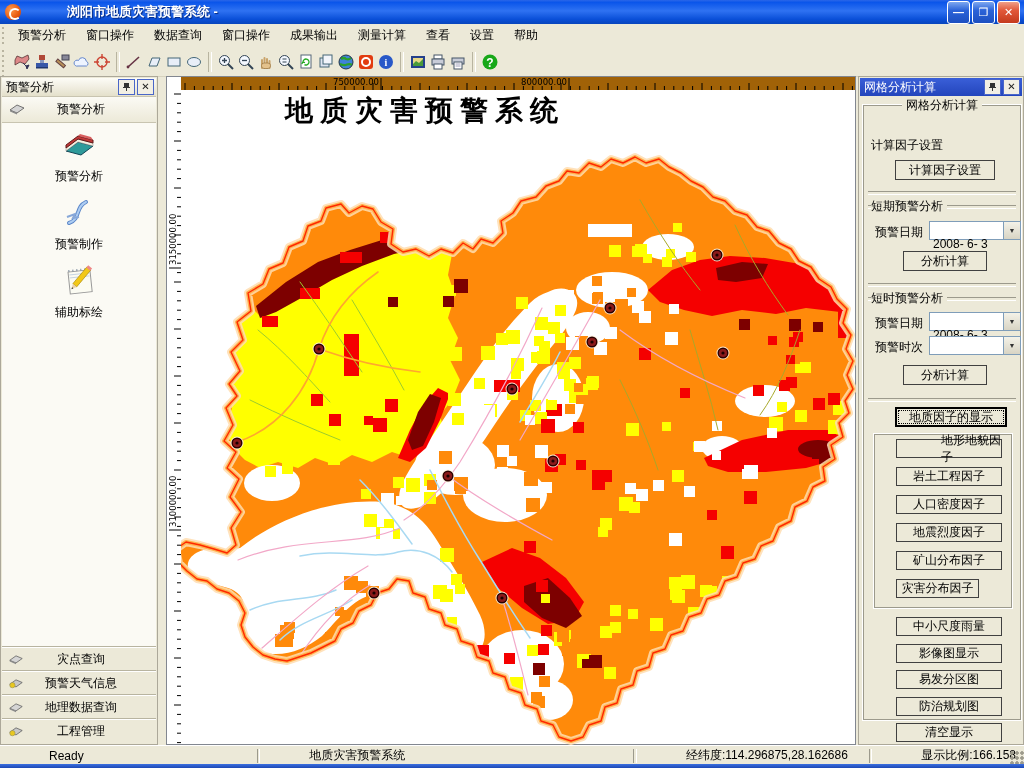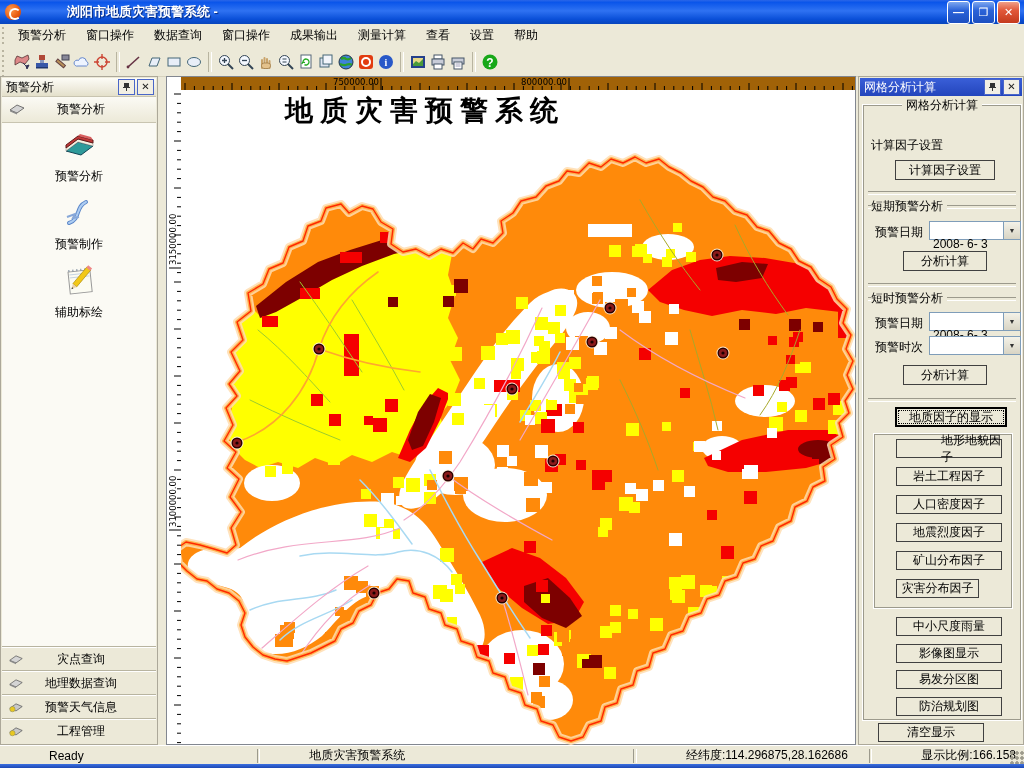--- a/index.html
+++ b/index.html
@@ -334,31 +334,31 @@
     <div class="lp-bottom" id="lp-bottom">
         <div class="lp-bar">
           <span class="hand-icon"><svg width="16" height="13" viewBox="0 0 18 14">
               <path d="M2 9 L9 4 L16 7 L9 12 Z" fill="#d4d4d4" stroke="#555" stroke-width="0.8"></path>
               <path d="M2 9 L9 12 L9 13.5 L2 10.5 Z" fill="#8a8a8a"></path>
             </svg></span>
           <span class="lp-bar-label">灾点查询</span>
         </div>
         <div class="lp-bar">
           <span class="hand-icon"><svg width="16" height="13" viewBox="0 0 18 14">
+              <path d="M2 9 L9 4 L16 7 L9 12 Z" fill="#c8c8c8" stroke="#555" stroke-width="0.8"></path>
+              <circle cx="5" cy="10" r="3" fill="#e8c820" stroke="#886" stroke-width="0.6"></circle>
+            </svg></span>
+          <span class="lp-bar-label">预警天气信息</span>
+        </div>
+        <div class="lp-bar">
+          <span class="hand-icon"><svg width="16" height="13" viewBox="0 0 18 14">
               <path d="M2 9 L9 4 L16 7 L9 12 Z" fill="#d4d4d4" stroke="#555" stroke-width="0.8"></path>
               <path d="M2 9 L9 12 L9 13.5 L2 10.5 Z" fill="#8a8a8a"></path>
             </svg></span>
           <span class="lp-bar-label">地理数据查询</span>
-        </div>
-        <div class="lp-bar">
-          <span class="hand-icon"><svg width="16" height="13" viewBox="0 0 18 14">
-              <path d="M2 9 L9 4 L16 7 L9 12 Z" fill="#c8c8c8" stroke="#555" stroke-width="0.8"></path>
-              <circle cx="5" cy="10" r="3" fill="#e8c820" stroke="#886" stroke-width="0.6"></circle>
-            </svg></span>
-          <span class="lp-bar-label">预警天气信息</span>
         </div>
         <div class="lp-bar">
           <span class="hand-icon"><svg width="16" height="13" viewBox="0 0 18 14">
               <path d="M2 9 L9 4 L16 7 L9 12 Z" fill="#c8c8c8" stroke="#555" stroke-width="0.8"></path>
               <circle cx="5" cy="10" r="3" fill="#e8c820" stroke="#886" stroke-width="0.6"></circle>
             </svg></span>
           <span class="lp-bar-label">工程管理</span>
         </div>
       </div>
   </div>
@@ -938,21 +938,21 @@
           <div class="xp-btn" style="left: 33px; top: 390px; width: 106px; height: 19px;">人口密度因子</div>
           <div class="xp-btn" style="left: 33px; top: 418px; width: 106px; height: 19px;">地震烈度因子</div>
           <div class="xp-btn" style="left: 33px; top: 446px; width: 106px; height: 19px;">矿山分布因子</div>
           <div class="xp-btn" style="left: 33px; top: 474px; width: 83px; height: 19px;">灾害分布因子</div>
         </div>
       <div id="bottom-buttons">
           <div class="xp-btn" style="left: 33px; top: 512px; width: 106px; height: 19px;">中小尺度雨量</div>
           <div class="xp-btn" style="left: 33px; top: 538.5px; width: 106px; height: 19px;">影像图显示</div>
           <div class="xp-btn" style="left: 33px; top: 565px; width: 106px; height: 19px;">易发分区图</div>
           <div class="xp-btn" style="left: 33px; top: 591.5px; width: 106px; height: 19px;">防治规划图</div>
-          <div class="xp-btn" style="left: 15px; top: 618px; width: 106px; height: 19px;">清空显示</div>
+          <div class="xp-btn" style="left: 33px; top: 618px; width: 106px; height: 19px;">清空显示</div>
         </div>
     </div>
   </div>
 
   <div class="statusbar">
     <span class="sb-text" style="width:240px;">Ready</span>
     <span class="sb-sep"></span>
     <span class="sb-text" style="width:380px;">地质灾害预警系统</span>
     <span class="sb-sep"></span>
     <span class="sb-text" style="width:210px;">经纬度:114.296875,28.162686</span>

